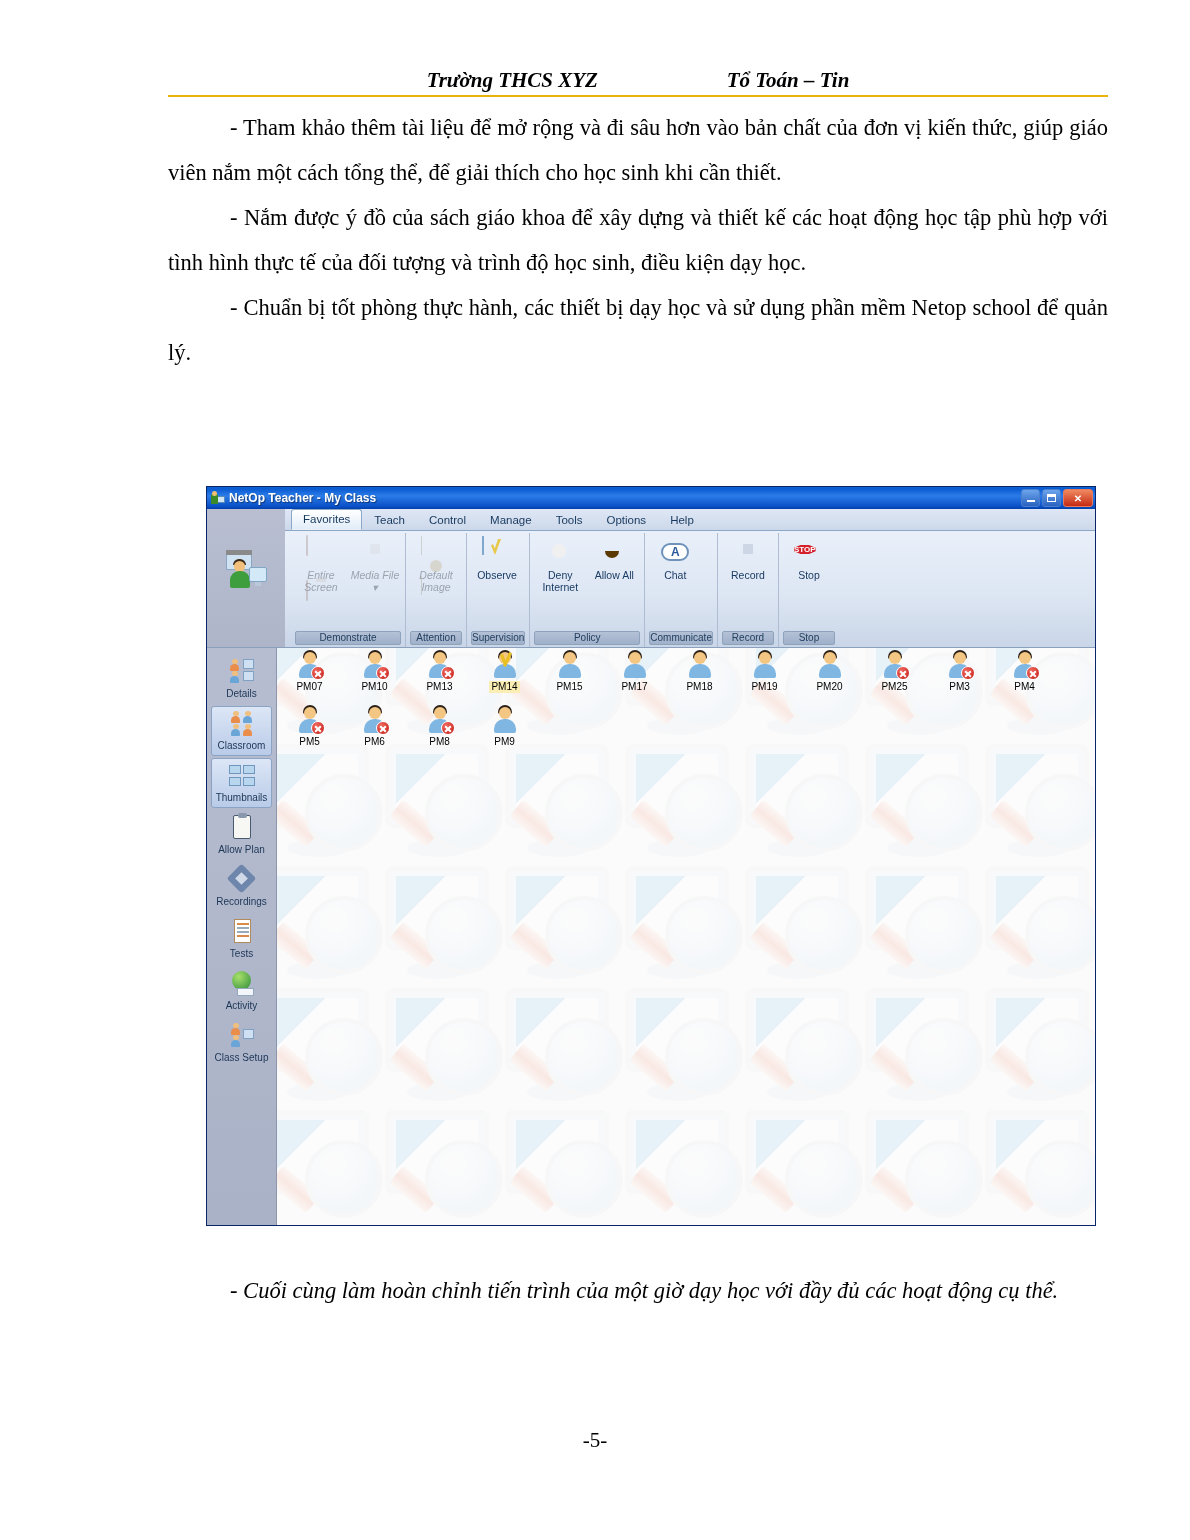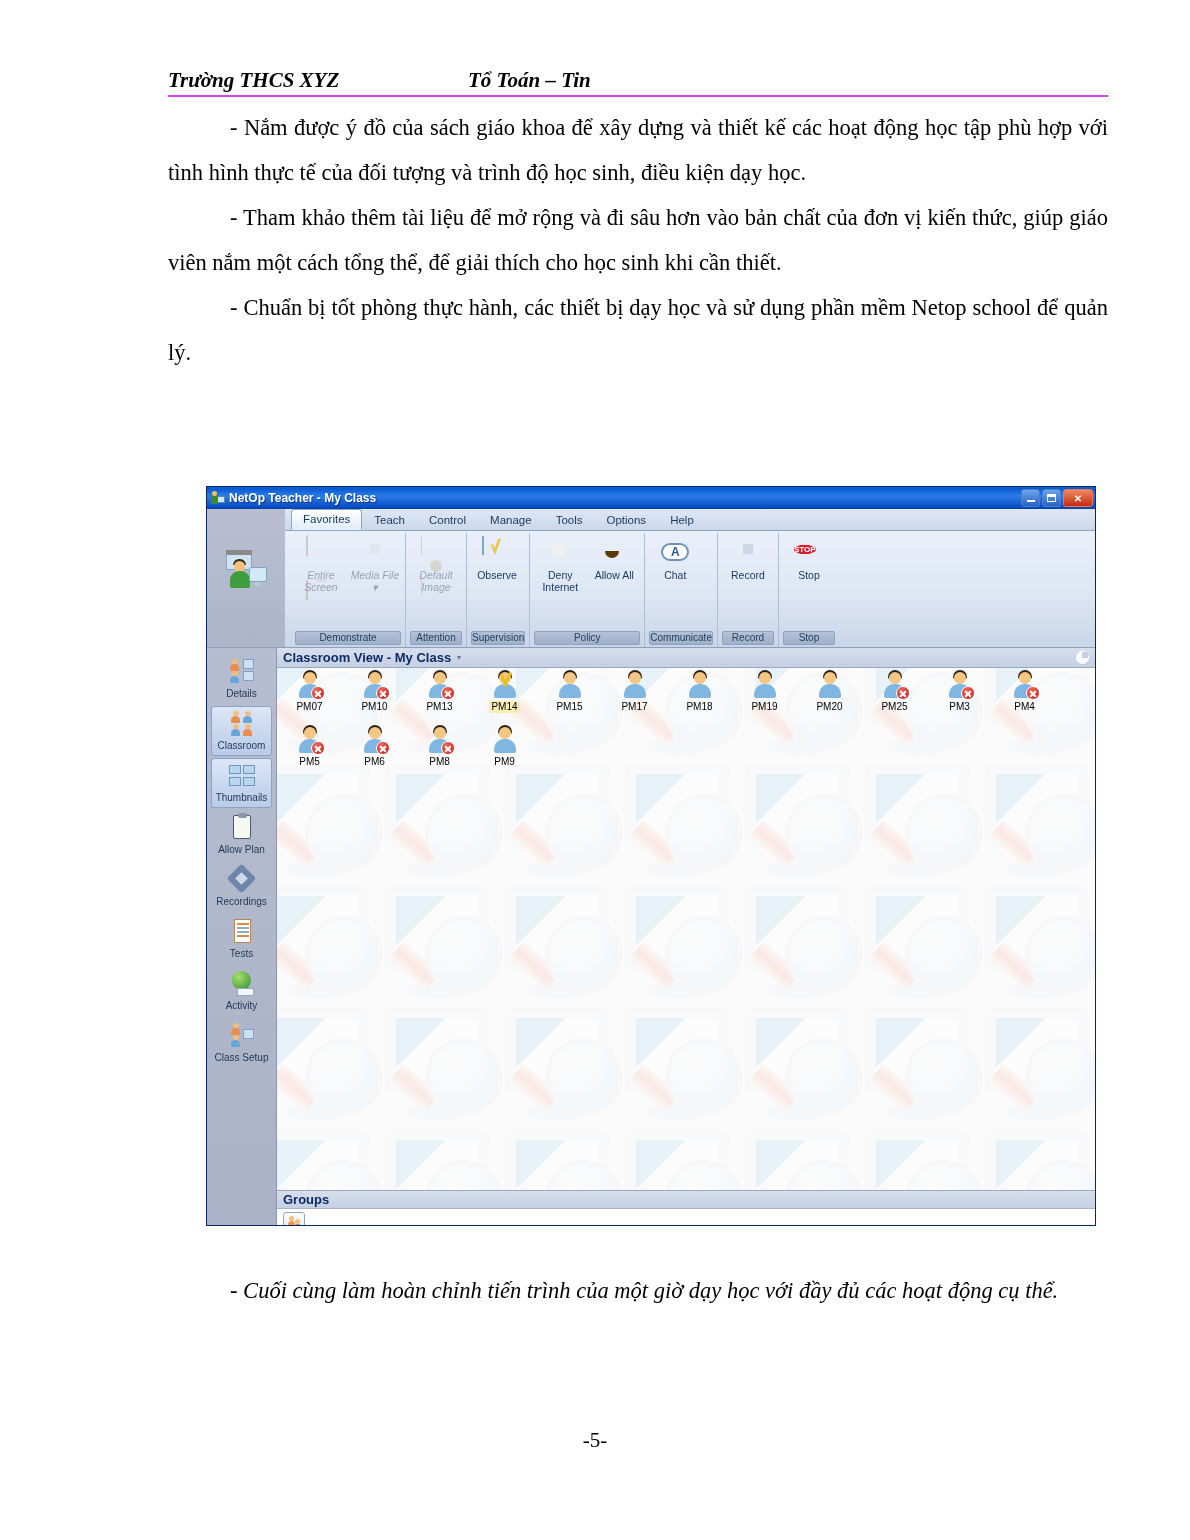--- a/index.html
+++ b/index.html
@@ -10,23 +10,23 @@
     font-family: "Liberation Serif", serif;
     position: relative;
     overflow: hidden;
   }
 
   
   .page { position: absolute; left: 0; top: 0; width: 1190px; height: 1540px; }
 
   .doc-header {
     position: absolute; left: 168px; top: 68px; width: 940px;
-    border-bottom: 2px solid #d946ef;
+    border-bottom: 2px solid #eab308;
     padding-bottom: 2px;
-    display: flex; justify-content: flex-start; align-items: baseline;
+    display: flex; justify-content: center; align-items: baseline;
     font-family: "Liberation Serif", serif;
     font-style: italic; font-weight: bold;
     font-size: 21px; color: #000;
   }
   .doc-header .hc { text-align: center; }
   .doc-header .hl { width: 300px; text-align: left; }
   .doc-header .hr { width: 300px; text-align: right; }
 
   .doc-body {
     position: absolute; left: 168px; top: 105px; width: 940px;
@@ -365,22 +365,22 @@
 <body>
 
 <div class="page">
 
   <div class="doc-header">
     <span class="hl">Trường THCS XYZ</span>
     <span class="hc">Tổ Toán – Tin</span>
   </div>
 
   <div class="doc-body">
+    <p>- Tham khảo thêm tài liệu để mở rộng và đi sâu hơn vào bản chất của đơn vị kiến thức, giúp giáo viên nắm một cách tổng thể, để giải thích cho học sinh khi cần thiết.</p>
     <p>- Nắm được ý đồ của sách giáo khoa để xây dựng và thiết kế các hoạt động học tập phù hợp với tình hình thực tế của đối tượng và trình độ học sinh, điều kiện dạy học.</p>
-    <p>- Tham khảo thêm tài liệu để mở rộng và đi sâu hơn vào bản chất của đơn vị kiến thức, giúp giáo viên nắm một cách tổng thể, để giải thích cho học sinh khi cần thiết.</p>
     <p>- Chuẩn bị tốt phòng thực hành, các thiết bị dạy học và sử dụng phần mềm Netop school để quản lý.</p>
   </div>
 
   <div class="netop-window">
 
     <div class="titlebar">
       <span class="tb-icon">
         <span class="g3"></span>
           <span class="g1"></span>
           <span class="g2"></span>
@@ -608,25 +608,20 @@
                 </span>
               <span class="sq2" style="left:16px;top:7px"></span>
             </span>
           </span>
           <span class="slabel">Class Setup</span>
         </div>
       </div>
 
       <div class="content">
 
-        <div class="cv-header">
-          <span class="cv-title">Classroom View - My Class</span>
-          <span class="cv-caret">▾</span>
-          <span class="cv-clock"></span>
-        </div>
 
         <div class="classroom">
           <div class="wm-layer" id="wm">
               <div class="wm-cell" style="left: -18px; top: -34px;">
                 <span class="wm-mon"></span>
                 <span class="wm-neck"></span>
                 <span class="wm-base"></span>
                 <span class="wm-handle"></span>
                 <span class="wm-lens"></span>
               </div>
@@ -994,35 +989,20 @@
                     <i class="sh-body"></i>
                     <i class="sh-hair"></i>
                     <i class="sh-head"></i>
                   </span>
                   <span class="slabel2">PM9</span>
                 </div>
               </div>
             </div>
         </div>
 
-        <div class="groups-pane">
-          <div class="groups-head">Groups</div>
-          <div class="groups-body">
-            <div class="group-chip">
-              <span class="gp1">
-                  <i></i>
-                  <b></b>
-                </span>
-              <span class="gp2">
-                  <i></i>
-                  <b></b>
-                </span>
-            </div>
-          </div>
-        </div>
 
         <div class="statusbar">
           <div class="status-spacer"></div>
           <div class="status-cell">NetOp Teacher - My Class</div>
           <div class="status-cell count">
             <span class="cico grp">
                 <i class="ch"></i>
                 <i class="cb"></i>
               </span>
             <span>16</span>

